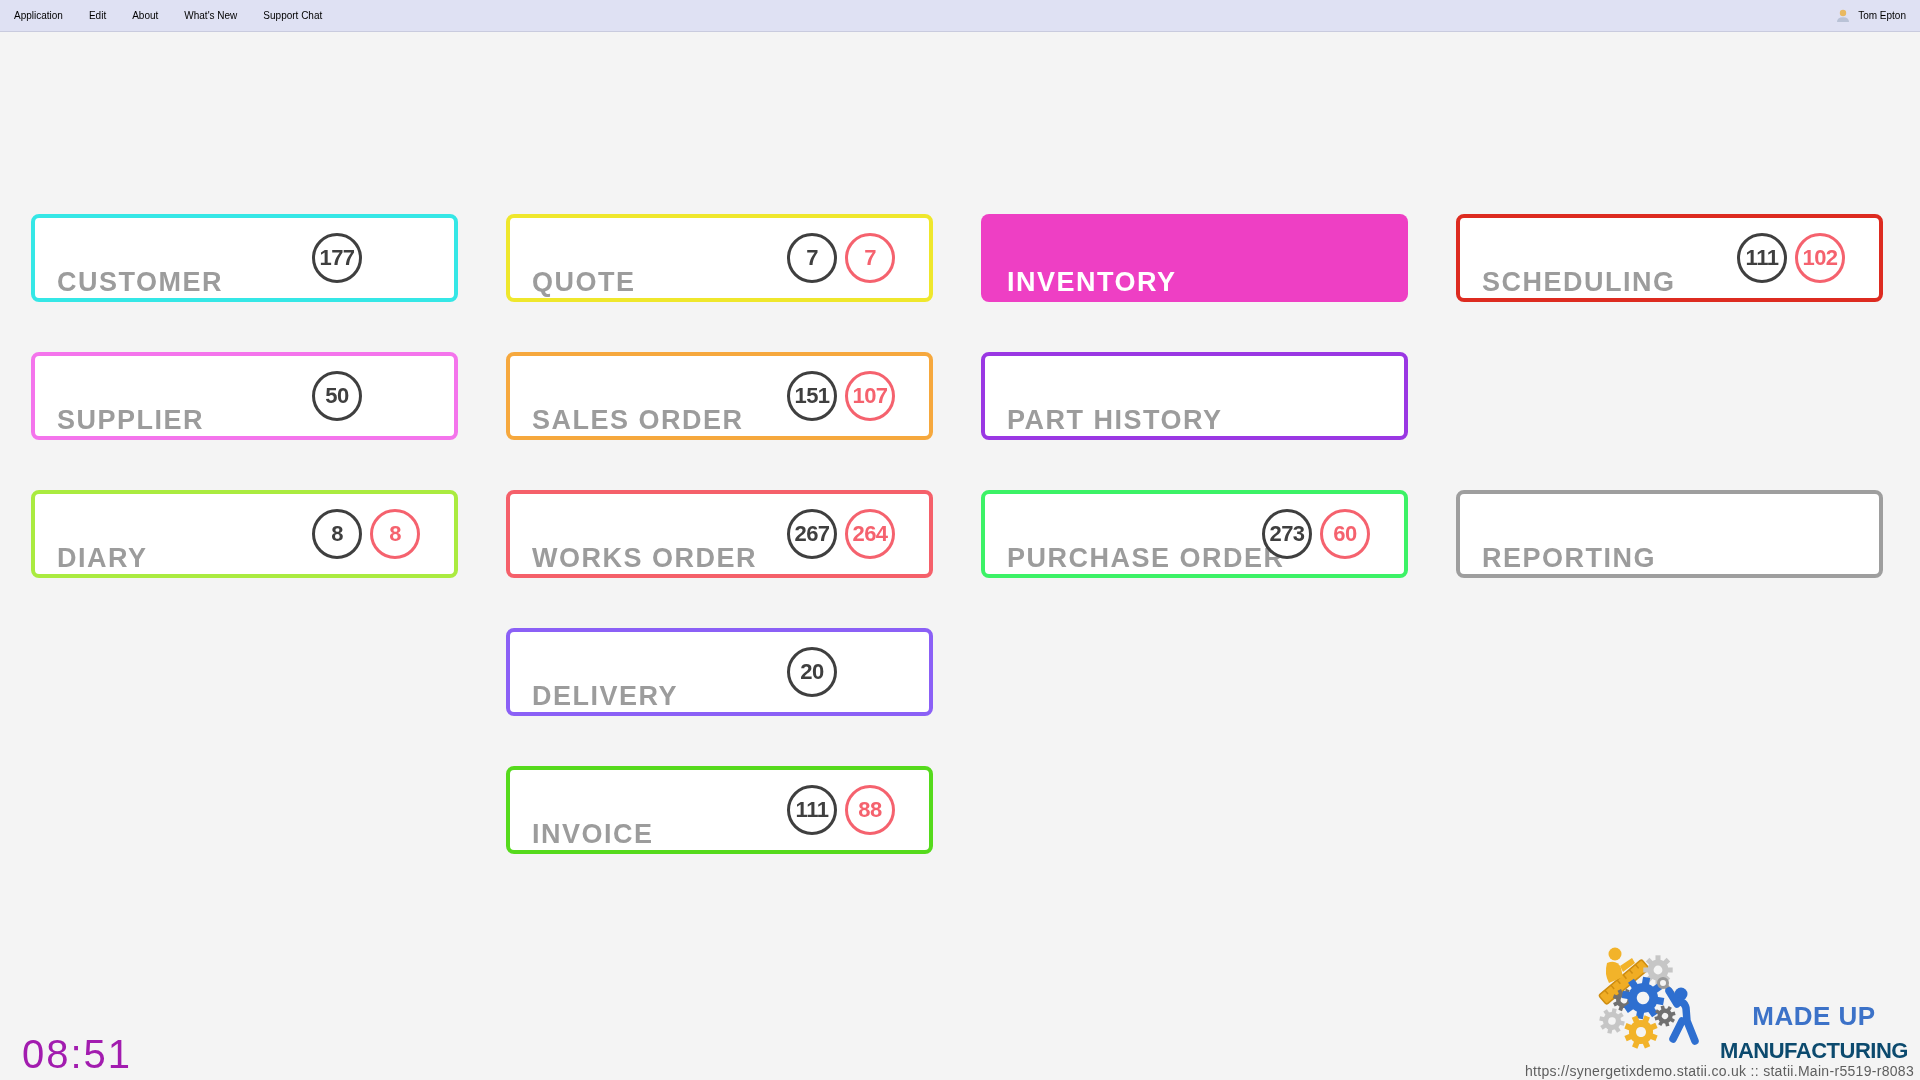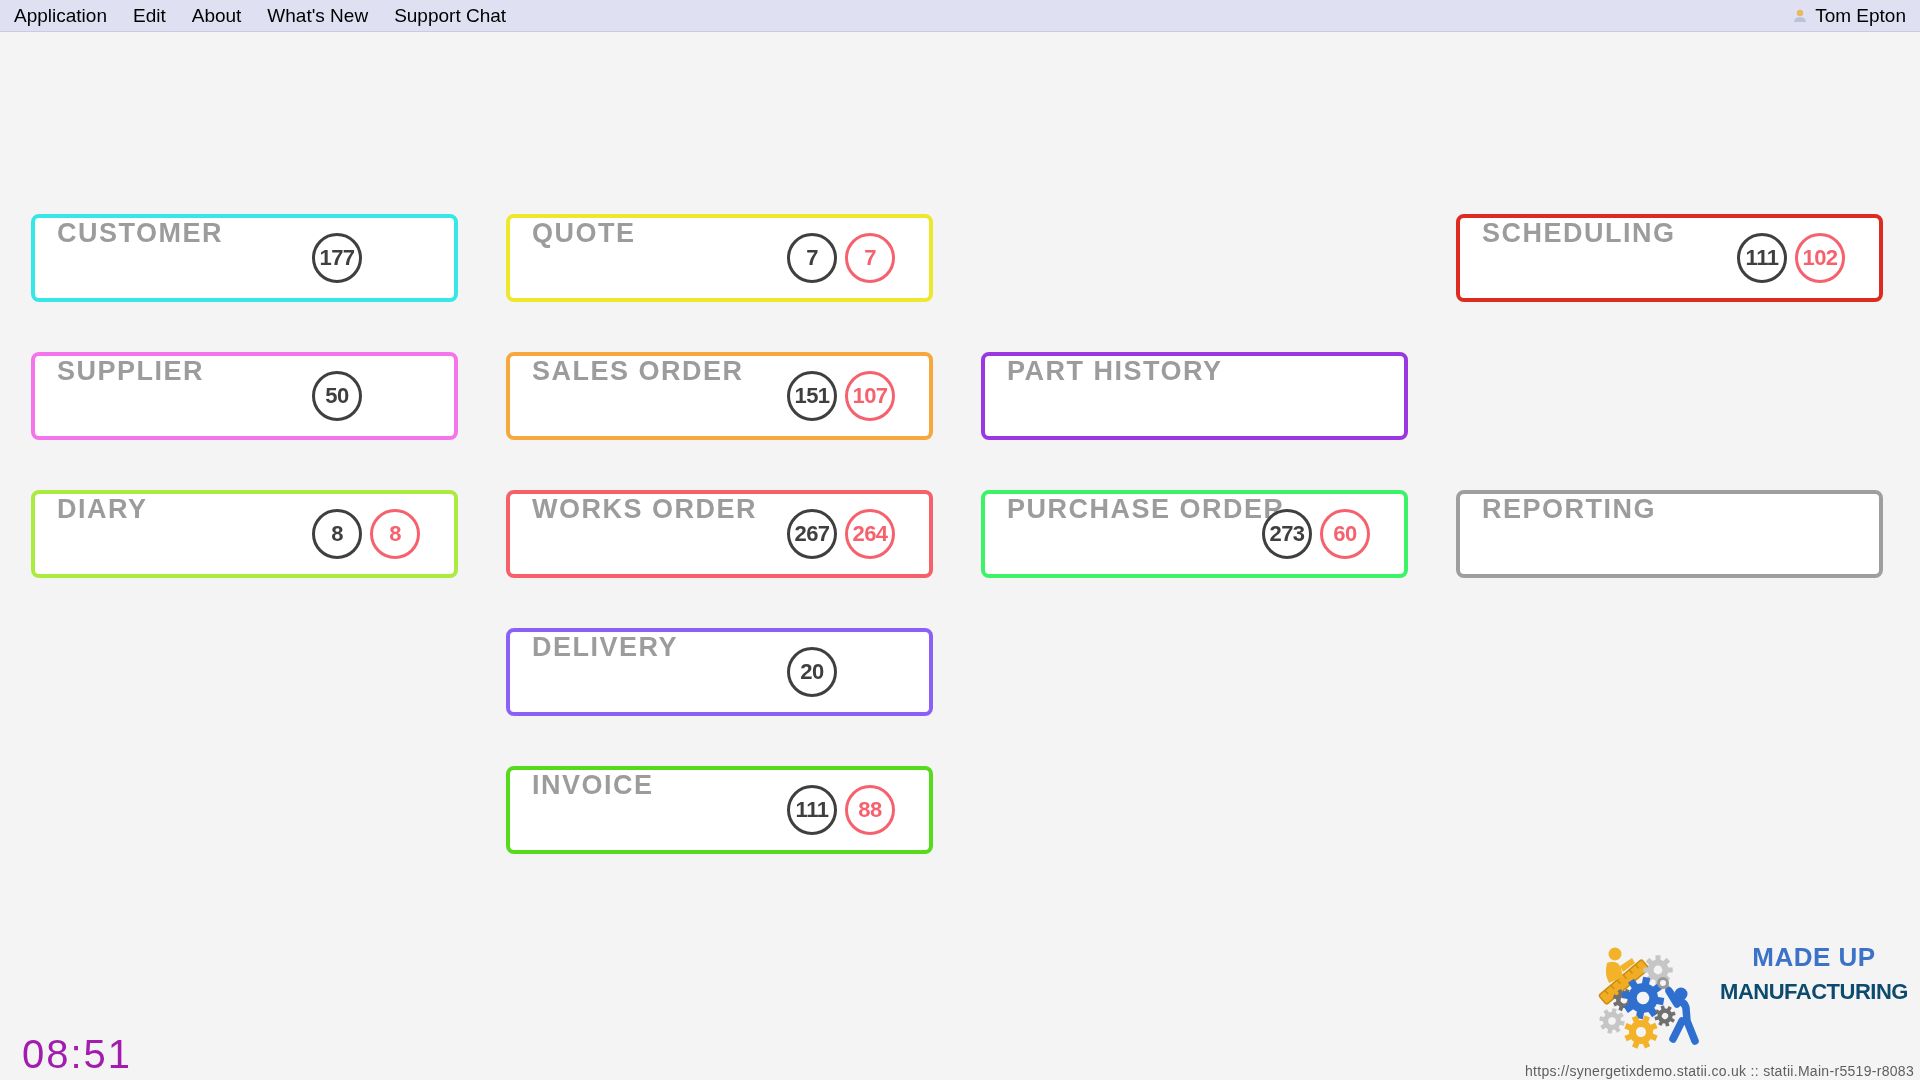--- a/index.html
+++ b/index.html
@@ -6,37 +6,37 @@
   body{
     width:1920px;height:1080px;position:relative;overflow:hidden;
     background:#f4f4f4;
     font-family:"Liberation Sans","DejaVu Sans",sans-serif;
     -webkit-font-smoothing:antialiased;
   }
   
   .topbar{
     height:32px;background:#dfe1f3;border-bottom:1px solid #c9cbde;
     display:flex;align-items:center;padding:0 14px;box-sizing:border-box;
-    font-size:19px;color:#000;
+    font-size:10px;color:#000;
   }
   .menu-items{display:flex;gap:26px;}
   .menu-item{cursor:pointer;white-space:nowrap;}
   .user-chip{margin-left:auto;display:flex;align-items:center;gap:7px;cursor:pointer;}
   .user-chip svg{display:block;}
   
   .tiles{
     position:absolute;left:31px;top:214px;
     display:grid;
     grid-template-columns:repeat(4,427px);
     grid-auto-rows:88px;
     column-gap:48px;row-gap:50px;
   }
   .tile{
     position:relative;background:#fff;border:4px solid #ccc;border-radius:8px;
-    box-sizing:border-box;display:flex;align-items:flex-start;padding-left:22px;
+    box-sizing:border-box;display:flex;align-items:flex-end;padding-left:22px;
     cursor:pointer;
   }
   .tile-label{
     font-size:27px;font-weight:bold;color:#9c9c9c;letter-spacing:1.5px;
     white-space:nowrap;user-select:none;
   }
   .tile.selected .tile-label{color:#ffffff;}
   .tile.selected{border-color:transparent;}
   .badges{
     position:absolute;right:34px;top:50%;transform:translateY(-50%);
@@ -55,21 +55,21 @@
   
   .clock{
     position:absolute;left:22px;top:1032px;font-size:40px;font-weight:300;
     color:#a21caf;letter-spacing:2px;
   }
   .status-url{
     position:absolute;right:6px;bottom:1px;font-size:14px;color:#5e5e5e;
     letter-spacing:0.3px;
   }
   .logo{
-    position:absolute;right:8px;bottom:16px;display:flex;align-items:flex-start;gap:4px;
+    position:absolute;right:8px;bottom:16px;display:flex;align-items:flex-end;gap:4px;
   }
   .logo-text{display:flex;flex-direction:column;align-items:center;gap:6px;width:196px;}
   .logo-line1{font-size:26px;font-weight:bold;color:#3c72c8;letter-spacing:0.5px;}
   .logo-line2{font-size:22px;font-weight:bold;color:#0c4a6e;letter-spacing:-0.5px;}
   .g-gray{fill:#c6c6c6}.g-darkgray{fill:#707070}.g-blue{fill:#2e6fd0}.g-yellow{fill:#f2b32a}
 </style>
 </head>
 <body>
 
 <div class="topbar">
@@ -102,20 +102,27 @@
   </div>
 
   <div class="tile r1 c2" style="border-color: rgb(239, 231, 44);">
     <span class="tile-label">QUOTE</span>
     <span class="badges">
         <span class="badge dark">7</span>
         <span class="badge red">7</span>
       </span>
   </div>
 
+  <div class="tile selected r1 c3" style="background-color: rgb(238, 63, 196);">
+    <span class="tile-label">INVENTORY</span>
+    <span class="badges">
+        <span class="badge dark"></span>
+        <span class="badge red"></span>
+      </span>
+  </div>
 
   <div class="tile r1 c4" style="border-color: rgb(221, 43, 32);">
     <span class="tile-label">SCHEDULING</span>
     <span class="badges">
         <span class="badge dark">111</span>
         <span class="badge red">102</span>
       </span>
   </div>
 
   <div class="tile r2 c1" style="border-color: rgb(244, 116, 236);">

